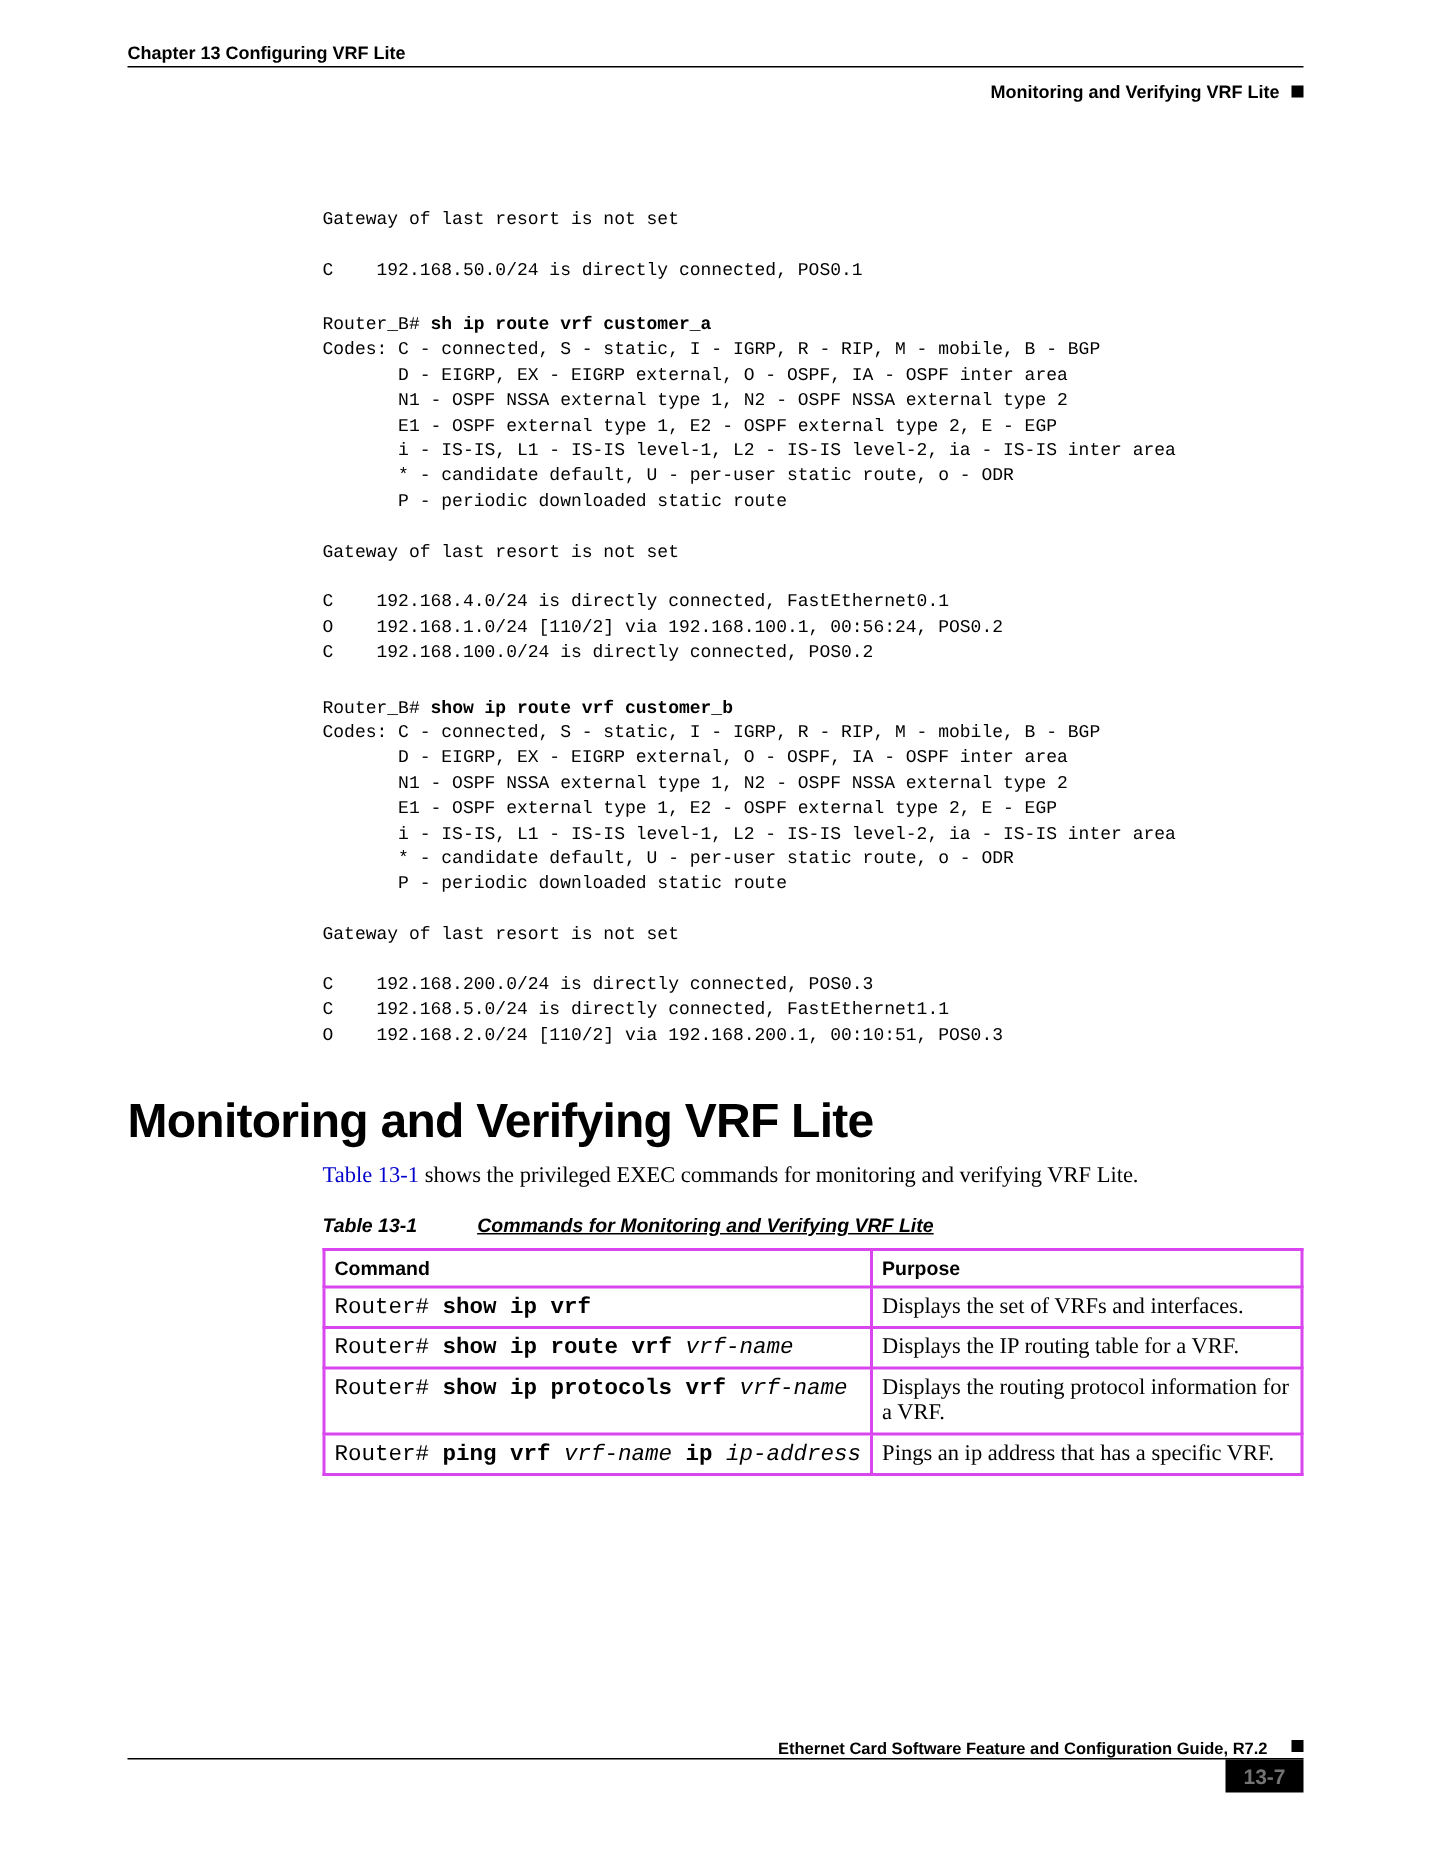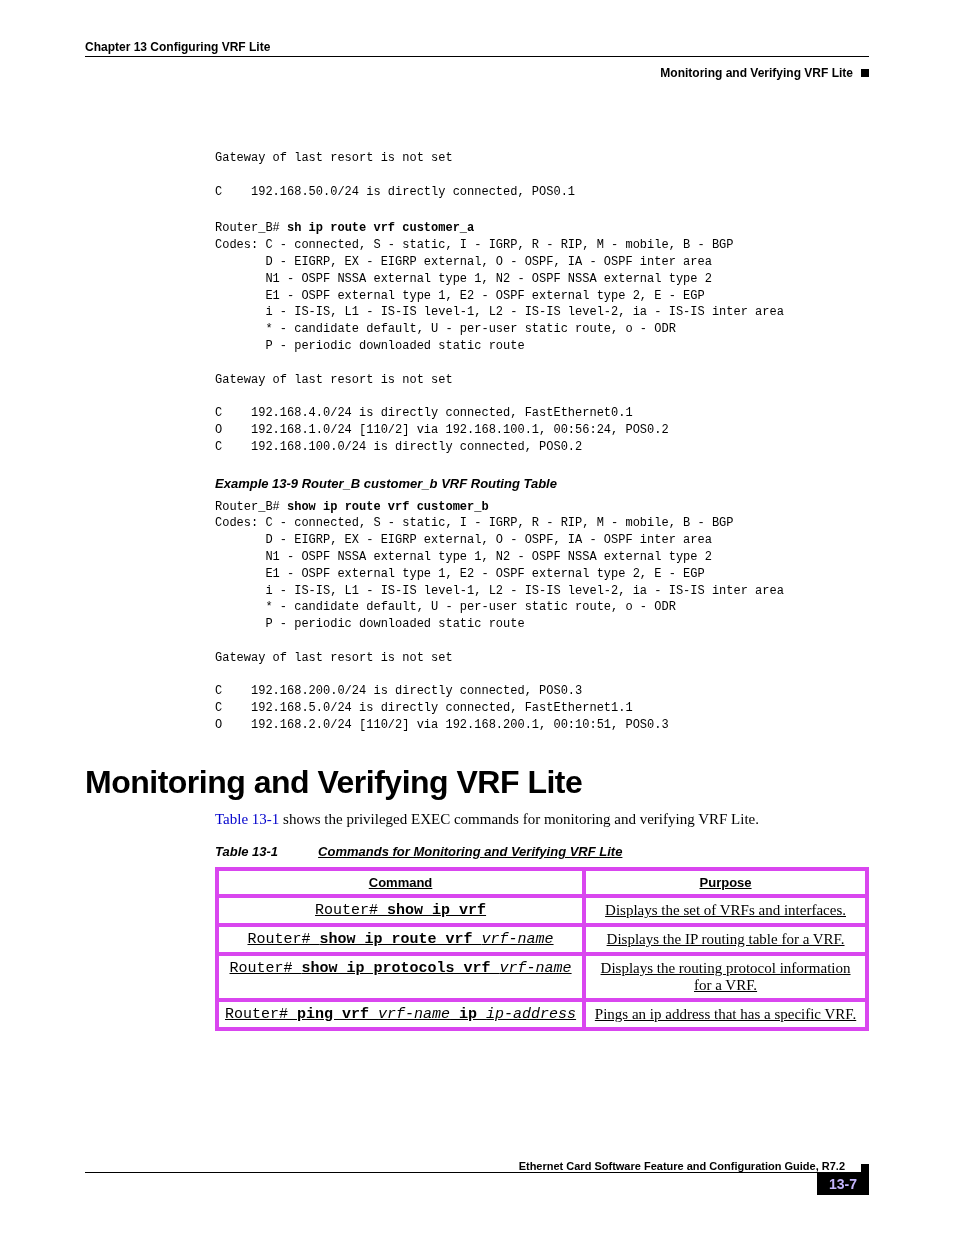--- a/index.html
+++ b/index.html
@@ -8,21 +8,21 @@
     font-family: "Times New Roman", Times, serif;
     font-size: 14px;
     color: #000;
     background: #fff;
   }
   .page {
     width: 954px;
     min-height: 1235px;
     position: relative;
     box-sizing: border-box;
-    padding: 40px 85px 60px 85px;
+    padding: 28px 85px 60px 85px;
   }
   .header {
     font-family: Arial, Helvetica, sans-serif;
     font-weight: bold;
     font-size: 12px;
     margin-bottom: 2px;
   }
   .header-rule {
     border-top: 1px solid #000;
     position: relative;
@@ -96,26 +96,25 @@
   .table-caption .title {
     font-weight: bold;
     font-style: italic;
     text-decoration: underline;
   }
   table.cmd-table {
     border-collapse: collapse;
     width: 100%;
   }
   table.cmd-table th, table.cmd-table td {
-    border: 4px solid #d946ef;
-    text-align: center;
+    border: 2px solid #d946ef;
+    text-align: left;
     padding: 4px 6px;
     vertical-align: top;
     font-size: 13px;
-    text-decoration: underline;
   }
   table.cmd-table th {
     font-family: Arial, Helvetica, sans-serif;
     font-weight: bold;
     background: #fff;
   }
   table.cmd-table td.cmd {
     font-family: "Courier New", Courier, monospace;
     font-size: 15px;
     white-space: nowrap;
@@ -133,32 +132,32 @@
     left: 85px;
   }
   .footer-rule {
     border-top: 1px solid #000;
     height: 1px;
     margin-bottom: 0;
   }
   .footer-row {
     display: flex;
     justify-content: flex-end;
-    align-items: flex-end;
+    align-items: flex-start;
     gap: 10px;
     font-family: Arial, Helvetica, sans-serif;
     font-size: 11px;
     font-weight: bold;
   }
   .footer-row .guide {
     margin-right: 6px;
   }
   .page-box {
     background: #000;
-    color: #c4b5fd;
+    color: #737373;
     font-family: Arial, Helvetica, sans-serif;
     font-weight: bold;
     font-size: 14px;
     padding: 3px 12px;
     display: inline-block;
   }
   .footer-square {
     width: 8px;
     height: 8px;
     background: #000;
@@ -190,21 +189,20 @@
        i - IS-IS, L1 - IS-IS level-1, L2 - IS-IS level-2, ia - IS-IS inter area
        * - candidate default, U - per-user static route, o - ODR
        P - periodic downloaded static route
 
 Gateway of last resort is not set
 
 C    192.168.4.0/24 is directly connected, FastEthernet0.1
 O    192.168.1.0/24 [110/2] via 192.168.100.1, 00:56:24, POS0.2
 C    192.168.100.0/24 is directly connected, POS0.2</span></pre>
 
-    <div class="example-caption">Example 13-9   Router_B customer_b VRF Routing Table</div>
     <pre><span class="coderegular">Router_B# </span><span class="codebold">show ip route vrf customer_b</span>
 <span>Codes: C - connected, S - static, I - IGRP, R - RIP, M - mobile, B - BGP
        D - EIGRP, EX - EIGRP external, O - OSPF, IA - OSPF inter area
        N1 - OSPF NSSA external type 1, N2 - OSPF NSSA external type 2
        E1 - OSPF external type 1, E2 - OSPF external type 2, E - EGP
        i - IS-IS, L1 - IS-IS level-1, L2 - IS-IS level-2, ia - IS-IS inter area
        * - candidate default, U - per-user static route, o - ODR
        P - periodic downloaded static route
 
 Gateway of last resort is not set

